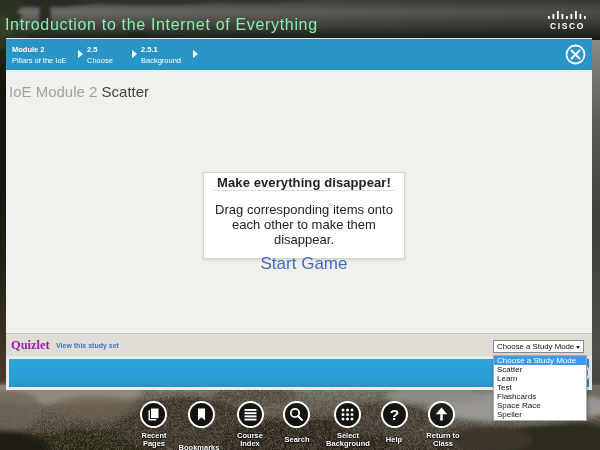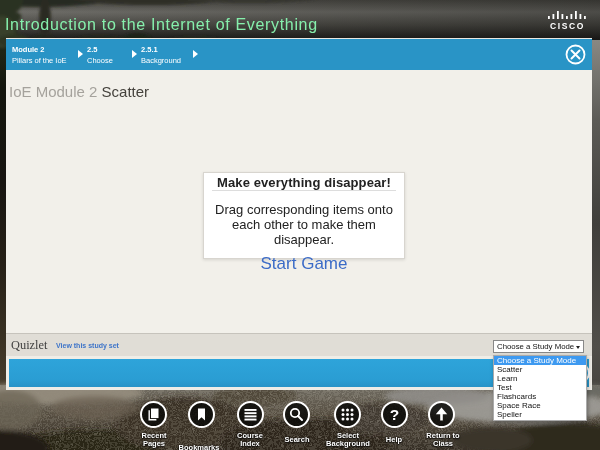--- a/index.html
+++ b/index.html
@@ -20,21 +20,21 @@
 
 #content{position:absolute;left:6px;top:70px;width:586px;height:264px;background:#f2f0ea}
 #heading{position:absolute;left:3px;top:13px;font-size:15px;color:#a5a29c}
 #heading b{color:#45423c;font-weight:normal}
 #dialog{position:absolute;left:197px;top:102px;width:200px;height:85px;background:#fff;border:1px solid #d8d5cf;box-shadow:0 1px 3px rgba(0,0,0,.12);text-align:center}
 #dialog h3{margin:2px 8px 11px;font-size:13px;letter-spacing:.1px;color:#222;border-bottom:1px solid #ddd;}
 #dialog p{margin:3px 10px 0;font-size:13px;line-height:15px;color:#222}
 #dialog a{display:block;margin-top:7px;font-size:17px;color:#3b6bc7;text-decoration:none}
 
 #qbar{position:absolute;left:6px;top:333px;width:586px;height:23px;background:#e0ddd6;border-top:1px solid #c6c3bc;box-sizing:border-box}
-#qlogo{position:absolute;left:5px;top:3.5px;font-family:"Liberation Serif",serif;font-weight:normal;font-size:12.4px;color:#404040}
+#qlogo{position:absolute;left:5px;top:3.5px;font-family:"Liberation Serif",serif;font-weight:bold;font-size:12.4px;color:#a21caf}
 #qview{position:absolute;left:50px;top:7.5px;font-size:7px;font-weight:bold;color:#3d74c9}
 
 #fstrip{position:absolute;left:6px;top:356px;width:586px;height:34px;background:#efede7}
 #bluebar{position:absolute;left:3px;top:3px;width:580px;height:28px;background:linear-gradient(180deg,#2ea4da 0,#2a9dd3 75%,#2893c7 100%)}
 #playcirc{position:absolute;right:-1px;top:4px;width:16px;height:16px;border:2px solid #fff;border-radius:50%}
 
 #sel{position:absolute;left:493px;top:340px;width:86px;height:11px;background:#fff;border:1px solid #888;font-size:7.8px;color:#111;line-height:11px;padding-left:3px;white-space:nowrap}
 #sel .tri{position:absolute;right:3px;top:4.5px;width:0;height:0;border-top:3.5px solid #222;border-left:2.8px solid transparent;border-right:2.8px solid transparent}
 #ddl{position:absolute;left:493px;top:355px;width:92px;height:64px;background:#fff;border:1px solid #aaa;font-size:8px;color:#111;box-shadow:1px 2px 4px rgba(0,0,0,.3)}
 #ddl div{height:9px;line-height:9px;padding-left:3px;white-space:nowrap}

